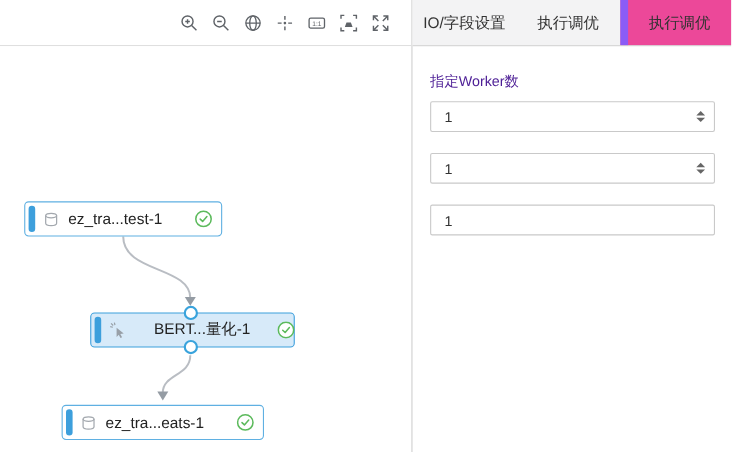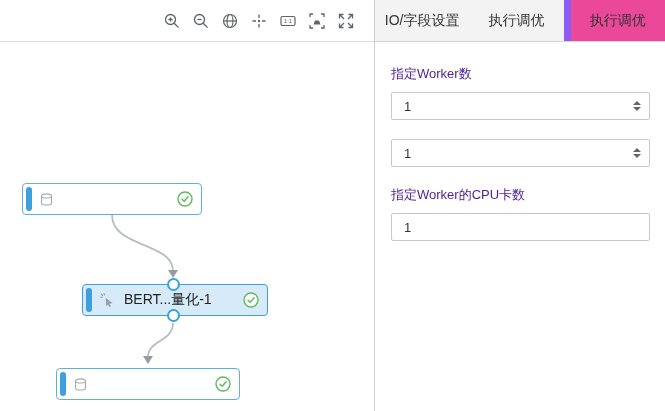--- a/index.html
+++ b/index.html
@@ -20,21 +20,21 @@
   .canvas { position:relative; width:374px; height:368px; background:#fff; }
   .edges { position:absolute; left:0; top:0; width:374px; height:368px; }
   .node {
     position:absolute; height:32px; background:#fff; border:1px solid #5fb0e2;
     border-radius:4px; display:flex; align-items:center; padding:0 8px 0 16px; cursor:pointer;
   }
   .node .bar { position:absolute; left:3px; top:3px; bottom:3px; width:6px; border-radius:3px; background:#3d9fdc; }
   .node .n-icon { display:flex; margin-right:8px; }
   .node .n-label { font-size:14px; color:#222; white-space:nowrap; }
   .node .n-check { margin-left:auto; display:flex; padding-left:8px; }
-  .node.selected { background:#d7eaf9; border-color:#3d9fdc; }
+  .node.selected { background:#d7eaf9; border-color:#3d9fdc;gap:16px; }
   .port {
     position:absolute; width:13px; height:13px; border-radius:50%;
     background:#fff; border:2px solid #39a3dc; cursor:crosshair;
   }
   
   .side-panel {
     position:absolute; left:374px; top:0; width:291px; height:411px;
     background:#fff; border-left:1px solid #d0d0d0;
   }
   .tabbar {
@@ -128,20 +128,21 @@
       </svg>
 
       <div class="node" style="left:22px; top:141px; width:180px;">
         <span class="bar"></span>
         <span class="n-icon">
           <svg width="15" height="15" viewBox="0 0 16 16" fill="none" stroke="#a3a8ae" stroke-width="1.2">
             <ellipse cx="8" cy="4.2" rx="5.3" ry="2.2"></ellipse>
             <path d="M2.7 4.2 V11.6 C2.7 12.9 5.1 13.9 8 13.9 C10.9 13.9 13.3 12.9 13.3 11.6 V4.2"></path>
           </svg>
         </span>
+        <span class="n-label">ez_tra...test-1</span>
         <span class="n-check">
           <svg width="16" height="16" viewBox="0 0 16 16">
             <circle cx="8" cy="8" r="7" fill="#fff" stroke="#5cba5c" stroke-width="1.4"></circle>
             <path d="M5 8.2 L7.2 10.3 L11.1 5.8" fill="none" stroke="#5cba5c" stroke-width="1.4" stroke-linecap="round" stroke-linejoin="round"></path>
           </svg>
         </span>
       </div>
 
       <div class="node selected" style="left:82px; top:242px; width:186px;">
         <span class="bar"></span>
@@ -164,20 +165,21 @@
       <span class="port" style="left:167px; top:267px;"></span>
 
       <div class="node" style="left:56px; top:326px; width:184px;">
         <span class="bar"></span>
         <span class="n-icon">
           <svg width="15" height="15" viewBox="0 0 16 16" fill="none" stroke="#a3a8ae" stroke-width="1.2">
             <ellipse cx="8" cy="4.2" rx="5.3" ry="2.2"></ellipse>
             <path d="M2.7 4.2 V11.6 C2.7 12.9 5.1 13.9 8 13.9 C10.9 13.9 13.3 12.9 13.3 11.6 V4.2"></path>
           </svg>
         </span>
+        <span class="n-label">ez_tra...eats-1</span>
         <span class="n-check">
           <svg width="16" height="16" viewBox="0 0 16 16">
             <circle cx="8" cy="8" r="7" fill="#fff" stroke="#5cba5c" stroke-width="1.4"></circle>
             <path d="M5 8.2 L7.2 10.3 L11.1 5.8" fill="none" stroke="#5cba5c" stroke-width="1.4" stroke-linecap="round" stroke-linejoin="round"></path>
           </svg>
         </span>
       </div>
 
     </div>
   </div>
@@ -213,21 +215,20 @@
         <div class="field-control">
           <input type="text" value="1" style="">
           <span class="stepper">
             <span class="up"></span>
               <span class="down"></span>
           </span>
         </div>
       </div>
 
       <div class="field">
-        <div class="field-label">指定Worker的CPU卡数</div>
         <div class="field-control">
           <input type="text" value="1" style="">
         </div>
       </div>
 
     </div>
   </div>
 
 </div>
 

